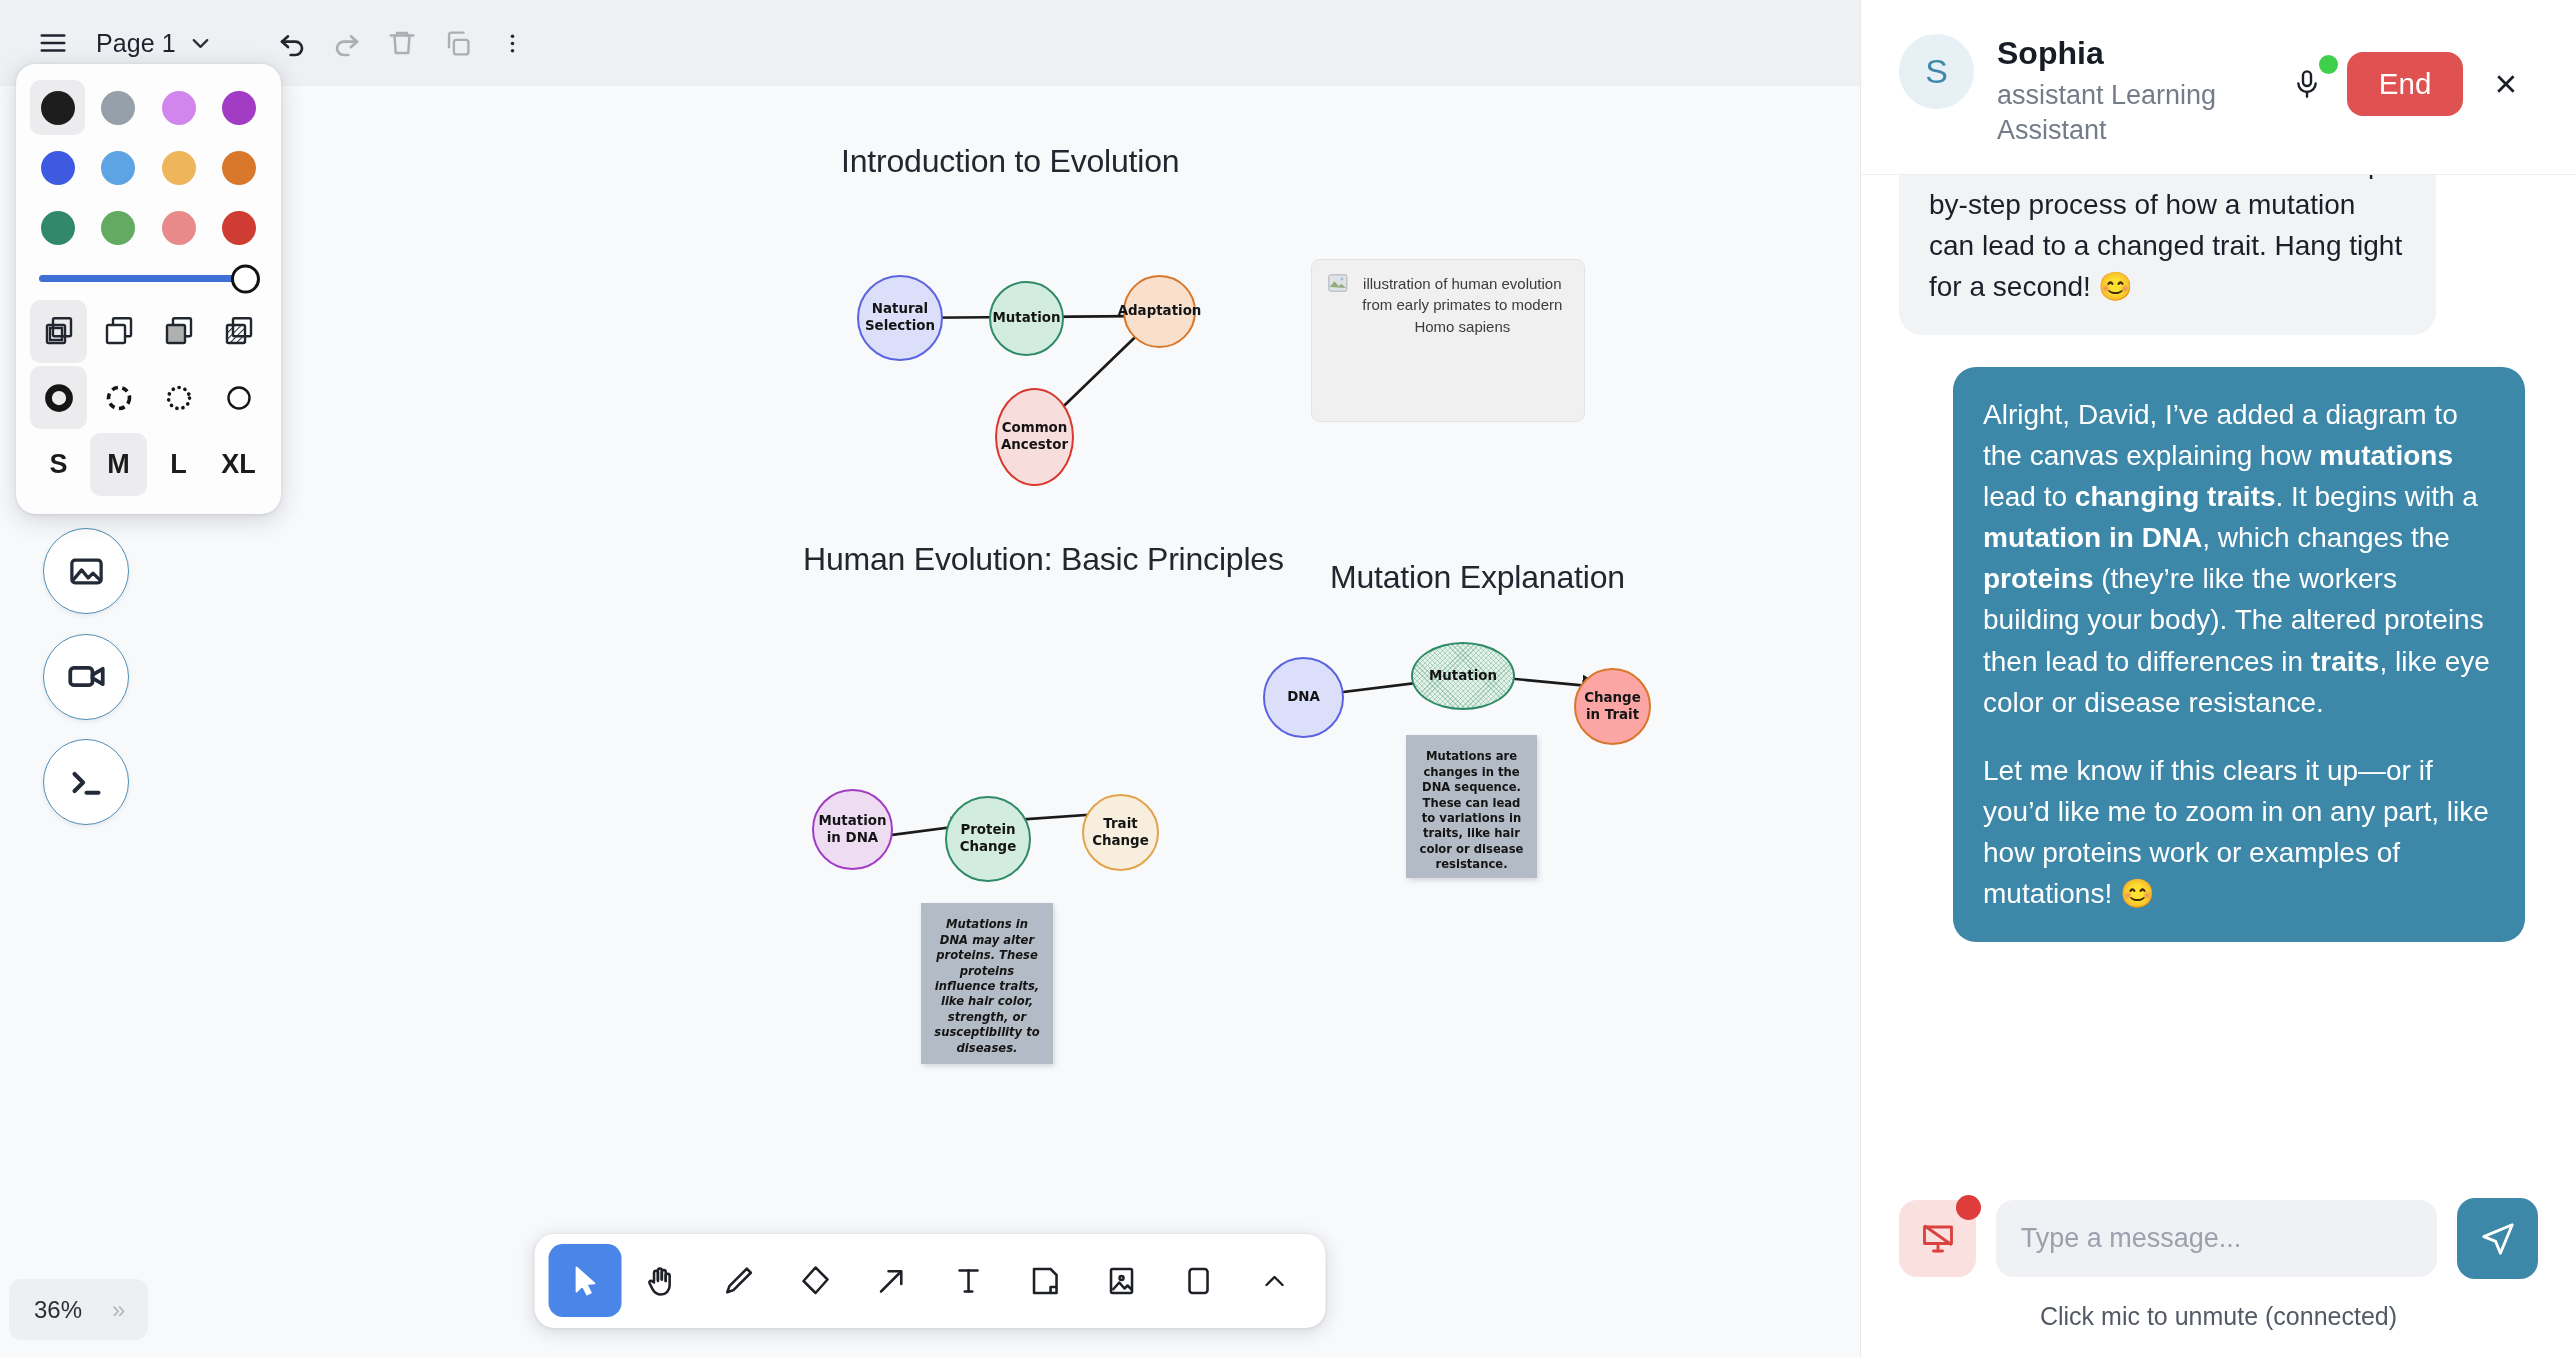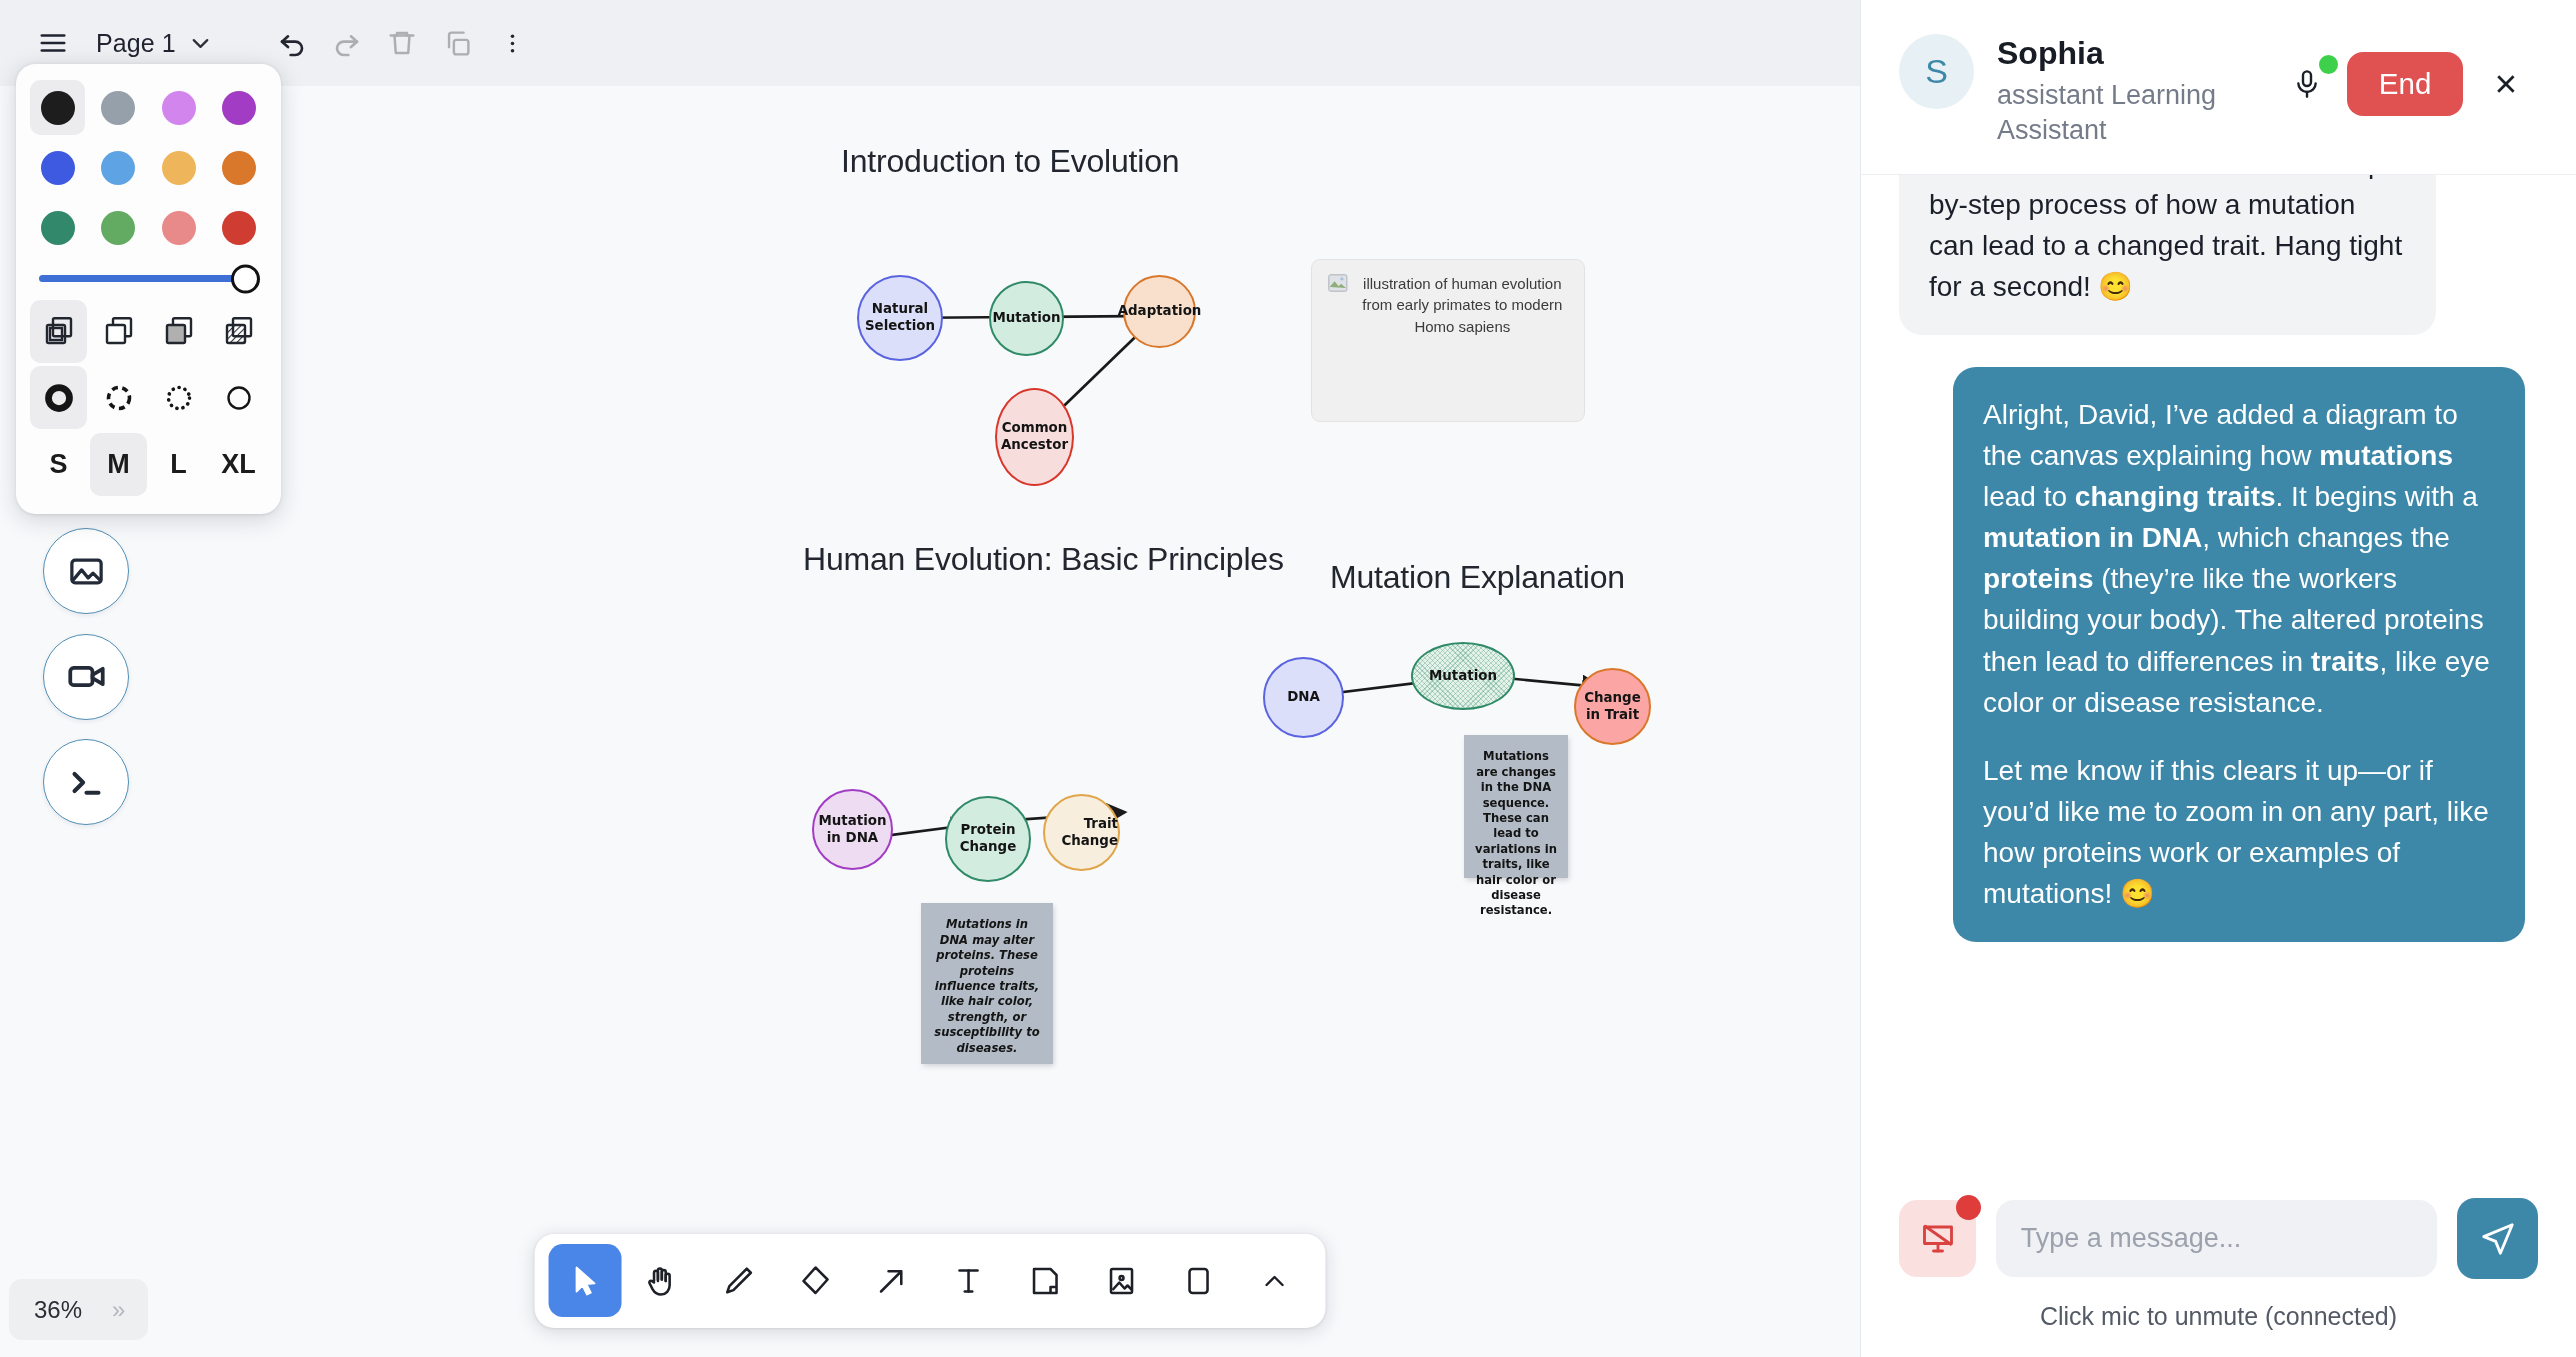--- a/index.html
+++ b/index.html
@@ -512,30 +512,30 @@
       <line x1="1620" y1="752" x2="1790" y2="768" stroke="#1a1a1a" stroke-width="3" marker-end="url(#ah)"></line>
     </svg>
 
     <div class="node" style="left:857px; top:275px; width:86px; height:86px; background:#dcdffa; border:2.7px solid #5a63e0; font-size:13.4px;">Natural Selection</div>
     <div class="node" style="left:989px; top:281px; width:75px; height:75px; background:#d3ece0; border:2.7px solid #2f8a68; font-size:13.4px;">Mutation</div>
     <div class="node" style="left:1123px; top:275px; width:73px; height:73px; background:#f8e0cd; border:2.7px solid #d9772a; font-size:13.4px;">Adaptation</div>
     <div class="node" style="left:995px; top:388px; width:79px; height:98px; background:#f8dddd; border:2.7px solid #d8372c; font-size:13.4px;">Common Ancestor</div>
 
     <div class="node" style="left:812px; top:789px; width:81px; height:81px; background:#eedcf3; border:2.7px solid #a23cc4; font-size:13.4px;">Mutation in DNA</div>
     <div class="node" style="left:945px; top:796px; width:86px; height:86px; background:#d3ece0; border:2.7px solid #2f8a68; font-size:13.4px;">Protein Change</div>
-    <div class="node" style="left:1043px; top:794px; width:77px; height:77px; background:#f8eedd; border:2.7px solid #e0a44a; font-size:13.4px;text-align:right;">Trait Change</div>
+    <div class="node" style="left:1082px; top:794px; width:77px; height:77px; background:#f8eedd; border:2.7px solid #e0a44a; font-size:13.4px;">Trait Change</div>
 
     <div class="node" style="left:1263px; top:657px; width:81px; height:81px; background:#dcdffa; border:2.7px solid #5a63e0; font-size:13.4px;">DNA</div>
     <div class="node" style="left:1411px; top:642px; width:104px; height:68px; border:2.7px solid #2f8a68; font-size:13.4px;
                 background-color:#e4f2ea;
                 background-image:repeating-linear-gradient(45deg,rgba(47,138,104,.30) 0 0.9px,transparent 0.9px 3.6px),repeating-linear-gradient(-45deg,rgba(47,138,104,.30) 0 0.9px,transparent 0.9px 3.6px);">Mutation</div>
     <div class="node" style="left:1574px; top:668px; width:77px; height:77px; background:#fca5a5; border:2.7px solid #d9772a; font-size:13.4px;">Change in Trait</div>
 
     <div class="sticky" style="left:921px; top:903px; width:132px; height:161px; font-size:11.6px;font-style:italic;">Mutations in DNA may alter proteins. These proteins influence traits, like hair color, strength, or susceptibility to diseases.</div>
-    <div class="sticky" style="left:1464px; top:735px; width:104px; height:143px; font-size:11.6px;">Mutations are changes in the DNA sequence. These can lead to variations in traits, like hair color or disease resistance.</div>
+    <div class="sticky" style="left:1406px; top:735px; width:131px; height:143px; font-size:11.6px;">Mutations are changes in the DNA sequence. These can lead to variations in traits, like hair color or disease resistance.</div>
 
     <div id="zoom-pill">
       <span class="zoom-val">36%</span>
       <span class="zoom-chev">»</span>
     </div>
 
     <div id="bottom-toolbar">
       <div class="tool active">
         <svg width="36" height="36" viewBox="0 0 24 24" fill="#ffffff" stroke="#ffffff" stroke-width="1.2" stroke-linejoin="round">
           <path d="M6 3 L6 19 L10 15 L13 21 L15.5 19.8 L12.6 14 L18 13.6 Z"></path>

